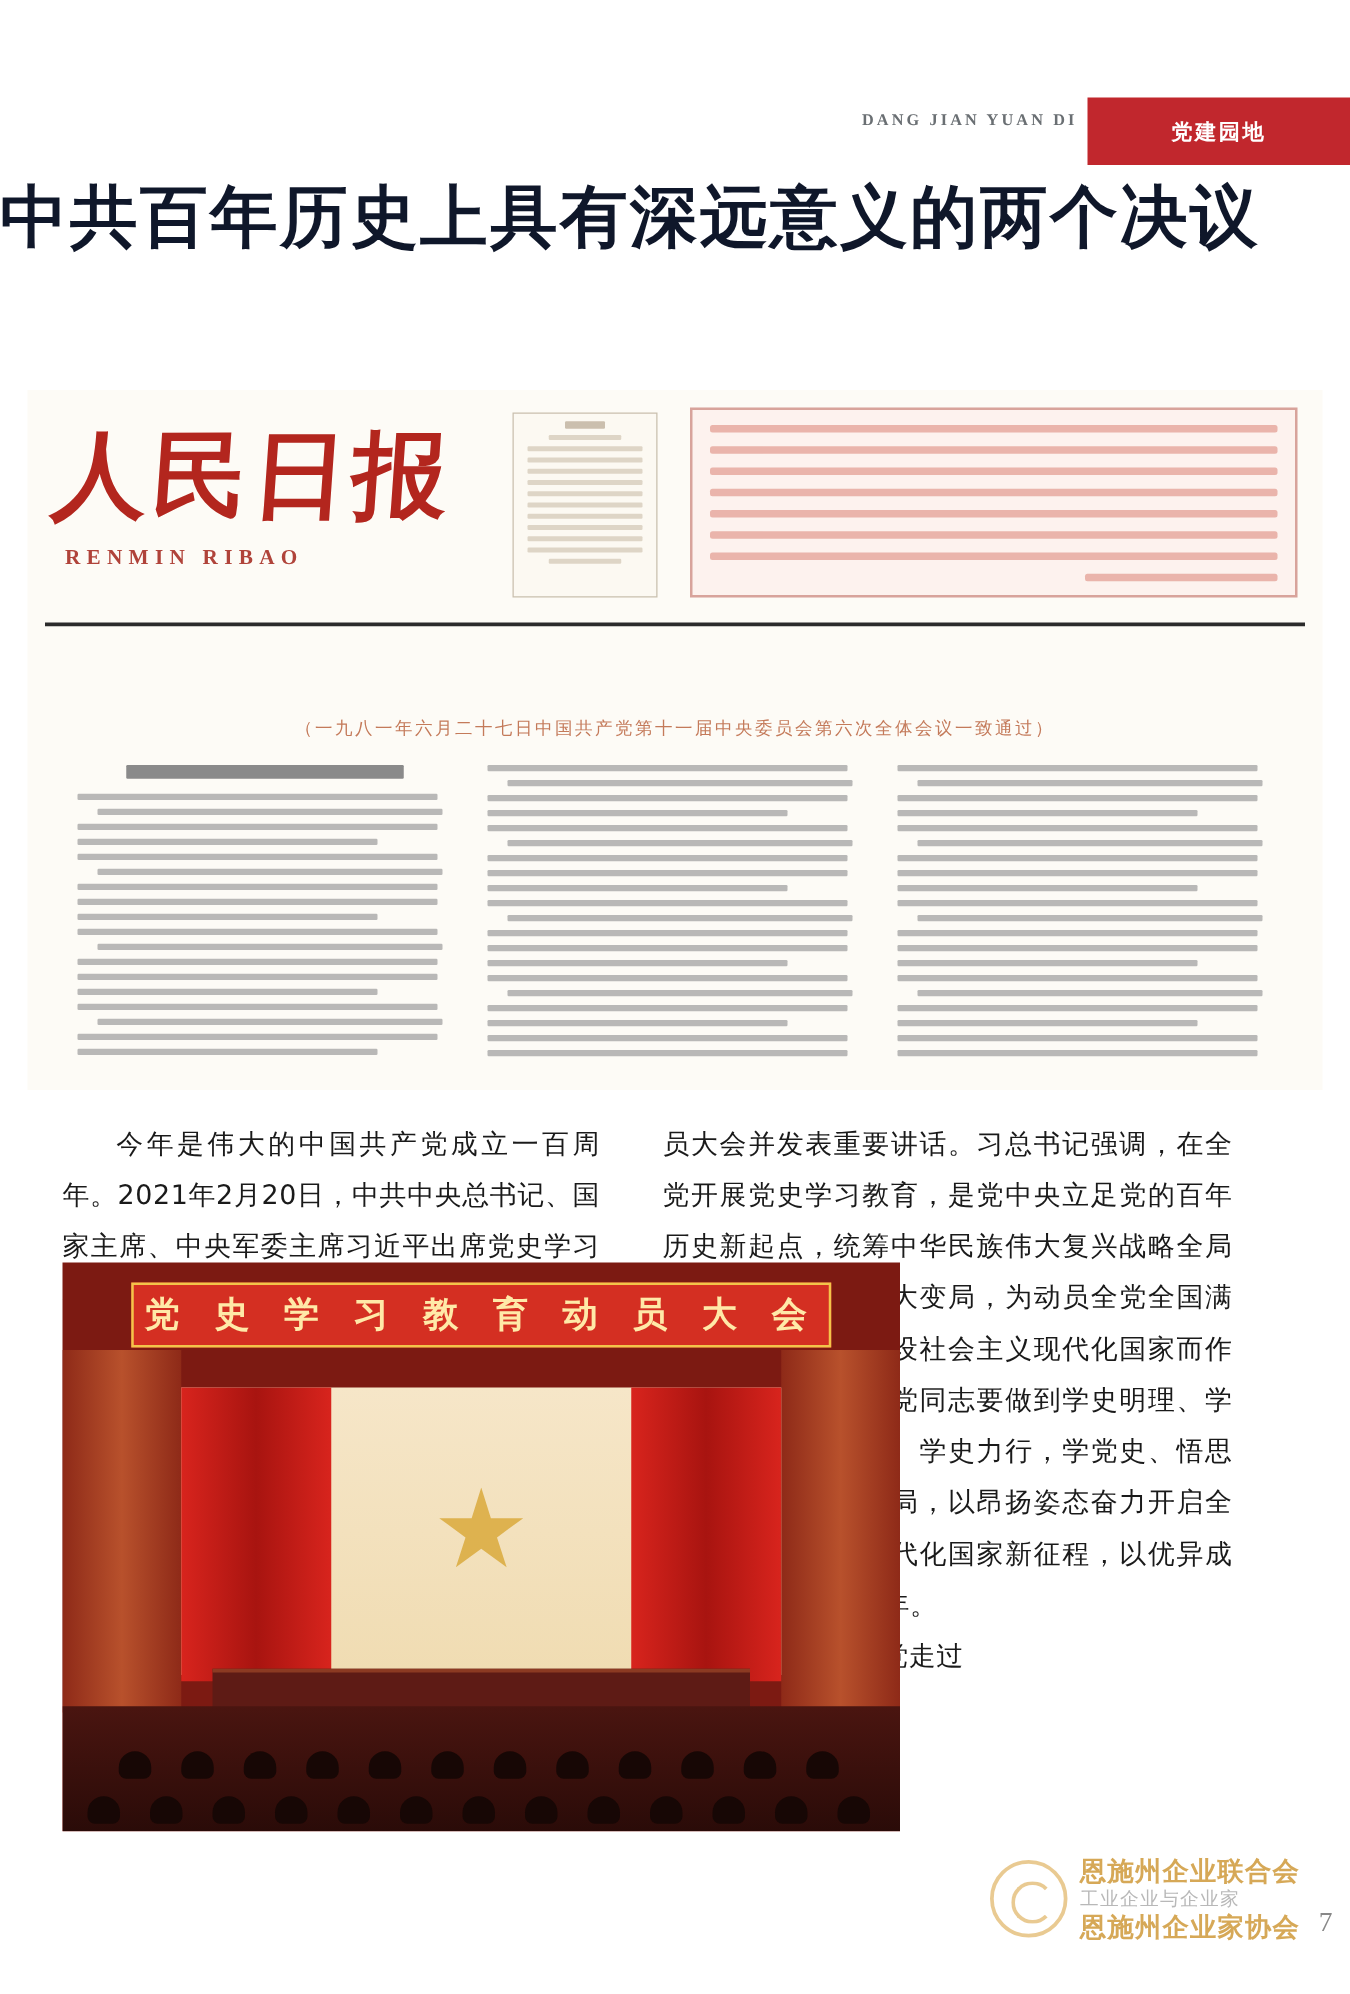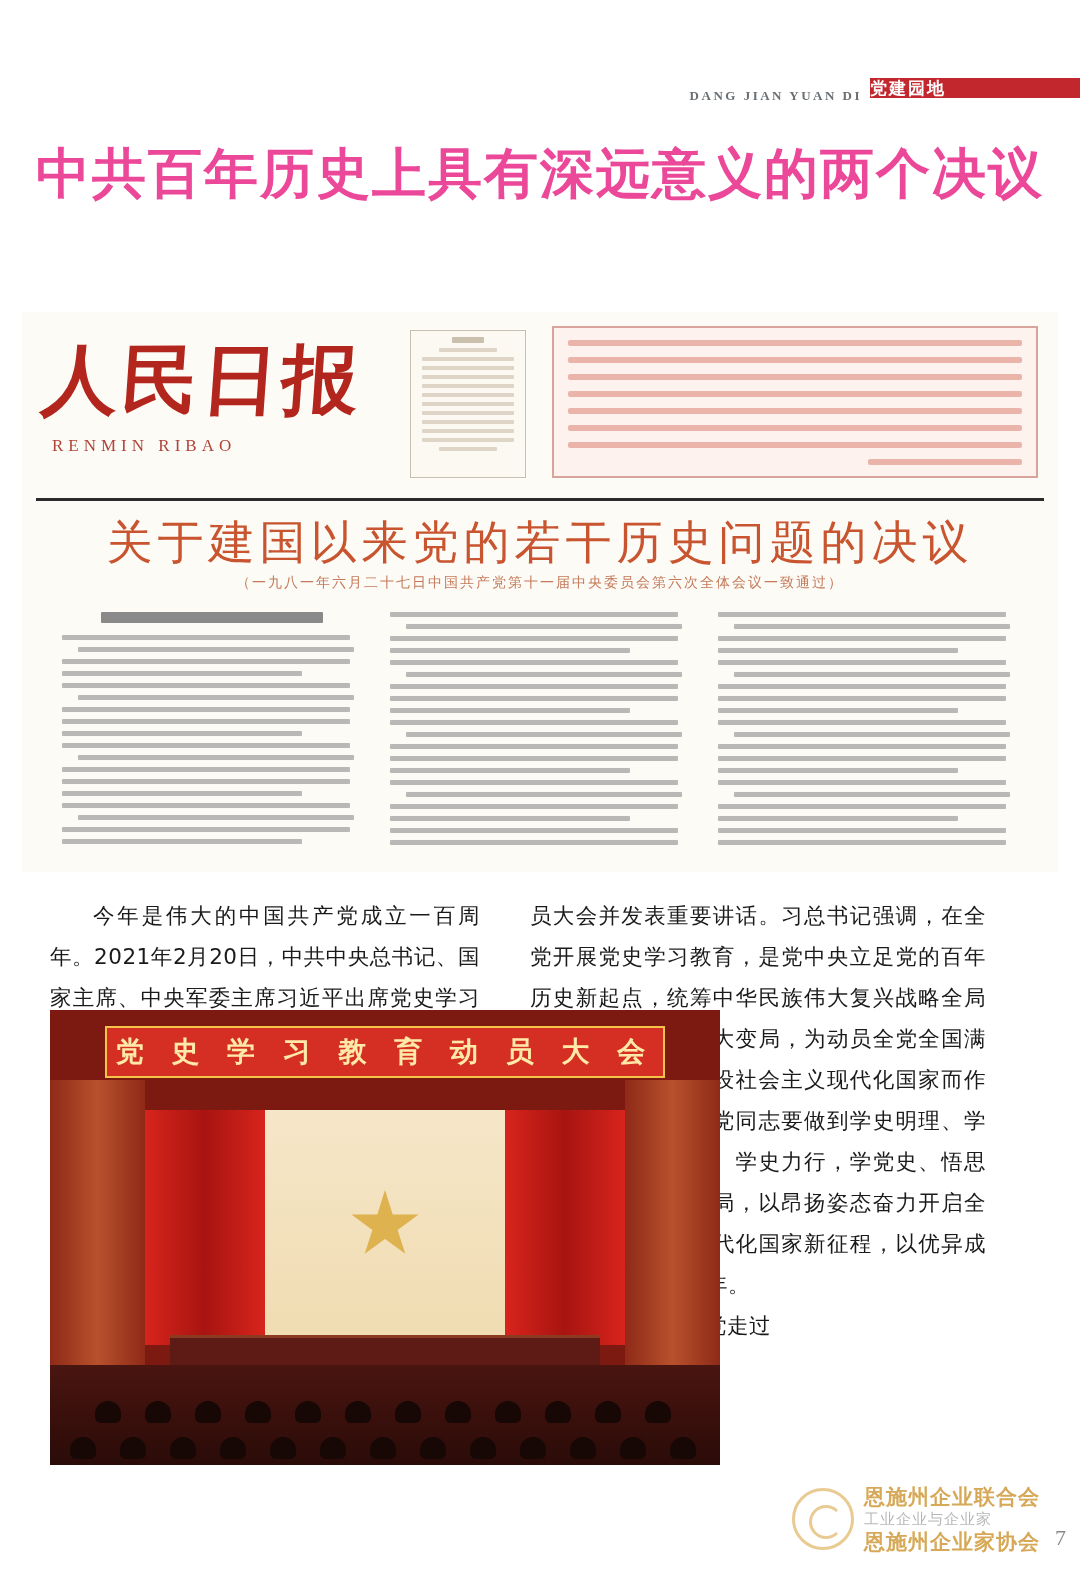--- a/index.html
+++ b/index.html
@@ -26,43 +26,42 @@
     right: 218px; top: 10px;
     font-family: "Liberation Serif", serif;
     font-size: 13px;
     letter-spacing: 2.5px;
     color: #6a6f73;
     font-weight: bold;
   }
   .header-tab {
     position: absolute;
     right: 0; top: 0;
-    width: 210px; height: 20px;
+    width: 210px; height: 54px;
     background: #c1272d;
     display: flex;
     align-items: center;
-    justify-content: flex-start;
+    justify-content: center;
   }
   .header-tab span {
     color: #fff;
     font-size: 17px;
     letter-spacing: 2px;
     font-weight: bold;
     font-family: "DejaVu Sans", sans-serif;
   }
 
   
   .title-block { position: absolute; top: 140px; left: 0; width: 1080px; }
   .main-title {
-    text-align: center;
     font-family: "DejaVu Serif", serif;
     font-weight: bold;
     font-size: 54px;
     letter-spacing: 2px;
-    color: #ec4899;
+    color: #0f172a;
     line-height: 1.25;
     white-space: nowrap;
   }
   .sub-title {
     margin-top: 18px;
     text-align: center;
     font-family: "DejaVu Sans", sans-serif;
     font-size: 24px;
     letter-spacing: 1px;
     color: #d04a1a;
@@ -90,20 +89,21 @@
     line-height: 1;
     transform: skewX(-4deg);
   }
   .masthead-py {
     margin-top: 18px;
     margin-left: 10px;
     font-family: "Liberation Serif", serif;
     font-size: 17px;
     letter-spacing: 5px;
     color: #b0433a;
+    font-weight: bold;
   }
   .masthead-box {
     position: absolute;
     left: 388px; top: 18px;
     width: 116px; height: 148px;
     border: 1px solid #c9bfae;
     background: #fcf9f2;
     padding: 6px 5px;
   }
   .masthead-box .bl {
@@ -377,21 +377,20 @@
       <div class="ln"></div>
       <div class="ln"></div>
       <div class="ln"></div>
       <div class="ln"></div>
       <div class="ln"></div>
       <div class="ln last"></div>
     </div>
 
     <div class="rule"></div>
 
-    <div class="np-title">关于建国以来党的若干历史问题的决议</div>
     <div class="np-subtitle">（一九八一年六月二十七日中国共产党第十一届中央委员会第六次全体会议一致通过）</div>
 
     <div class="np-cols">
       <div class="np-col">
         <div class="head"></div>
         <div class="tl k"></div>
           <div class="tl i"></div>
           <div class="tl k"></div>
           <div class="tl j"></div>
         <div class="tl k"></div>

